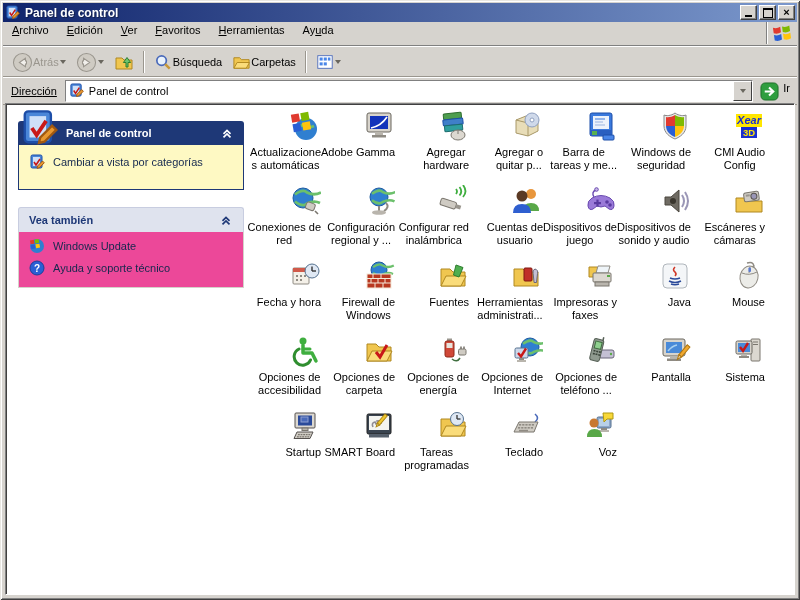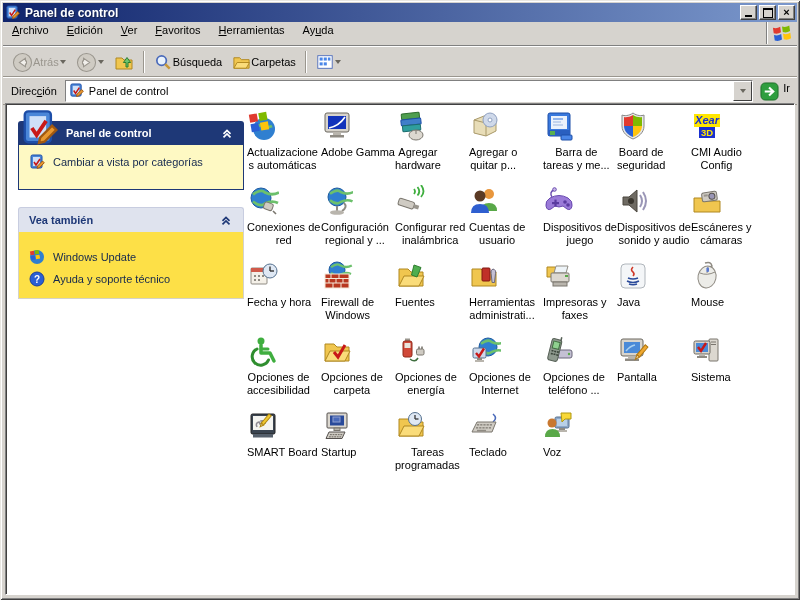--- a/index.html
+++ b/index.html
@@ -42,21 +42,21 @@
     border-bottom:1px solid #fff;box-shadow:0 -1px 0 #9a968e inset;}
   .tool{display:flex;align-items:center;padding:2px 5px;color:#000;cursor:default;justify-content:space-between;}
   .tool.disabled{color:#9a968e;}
   .caret{width:0;height:0;border-left:3px solid transparent;border-right:3px solid transparent;
     border-top:4px solid #6a675f;margin-left:1px;}
   .sep{width:1px;height:22px;background:#9a968e;border-right:1px solid #fff;margin:0 4px;}
 
   
   .addressbar{height:26px;display:flex;align-items:center;padding:0 4px;gap:4px;
     border-bottom:1px solid #9a968e;}
-  .addr-label{padding:0 4px;color:#000;}
+  .addr-label{padding:0 4px;color:#000;text-decoration:underline;}
   .addr-box{flex:1;height:20px;background:#fff;border:1px solid;
     border-color:#808080 #fff #fff #808080;box-shadow:inset 1px 1px #404040 inset;
     display:flex;align-items:center;padding-left:3px;}
   .addr-box .aicon{width:16px;height:16px;margin-right:4px;}
   .addr-text{flex:1;color:#000;}
   .addr-drop{width:17px;height:18px;background:#d6d3ce;border:1px solid;
     border-color:#fff #404040 #404040 #fff;display:flex;align-items:center;justify-content:center;}
   .go-btn{display:flex;gap:4px;padding:0 3px;}
   .go-btn .gicon{width:19px;height:19px;}
 
@@ -71,28 +71,28 @@
   .wvbox .hdr{height:24px;display:flex;align-items:center;padding:0 10px;
     border-radius:3px 3px 0 0;font-weight:bold;}
   .wvbox .hdr .hdr-label{flex:1;}
   .wvbox .chev{width:14px;height:14px;display:flex;align-items:center;justify-content:center;}
   .box-main .hdr{background:var(--header-navy,#1e3877);color:#fff;padding-left:48px;}
   .box-main .body{border:1px solid var(--header-navy,#1e3877);border-top:none;background:#fef9c3;
     padding:6px 8px 16px;}
   .box-main .bigicon{position:absolute;left:2px;top:-12px;width:38px;height:38px;}
   .box-see .hdr{background:#dfe3ee;color:var(--header-navy,#1e3877);
     border:1px solid #c8cde0;border-bottom:none;}
-  .box-see .body{border:1px solid #d4d2ca;border-top:none;background:#fde047;padding:14px 8px 8px;}
+  .box-see .body{border:1px solid #d4d2ca;border-top:none;background:#ec4899;padding:3px 8px 8px;}
   .task-item{display:flex;align-items:center;gap:8px;padding:3px 2px;color:#14284e;cursor:pointer;}
   .task-item .ticon{width:16px;height:16px;flex:0 0 auto;}
 
   
   .icon-grid{position:absolute;left:241px;top:3px;width:524px;
     display:flex;flex-wrap:wrap;}
-  .cell{width:74px;height:75px;display:flex;flex-direction:column;align-items:flex-start;
+  .cell{width:74px;height:75px;display:flex;flex-direction:column;align-items:flex-end;
     cursor:pointer;}
   .cell .ic{width:32px;height:32px;margin-top:3px;}
   .cell .lbl{margin-top:4px;text-align:center;line-height:12.5px;color:#000;white-space:nowrap;}
 </style>
 </head>
 <body>
 
 <div class="window">
 
   <div class="titlebar">
@@ -391,21 +391,21 @@
           <div class="ic">
             <svg width="32" height="32" viewBox="0 0 32 32">
               <path d="M16 3 C20 6 25 6 27 5 V16 C27 23 21 27 16 29 C11 27 5 23 5 16 V5 C7 6 12 6 16 3 Z" fill="#e8e8e8" stroke="#888"></path>
               <path d="M16 5 C13 7 9 7.5 7 7 V16 H16 Z" fill="#e23a2f"></path>
               <path d="M16 5 C19 7 23 7.5 25 7 V16 H16 Z" fill="#7fba00"></path>
               <path d="M7 16 C7 21 11 25 16 27 V16 Z" fill="#2a5fd4"></path>
               <path d="M25 16 C25 21 21 25 16 27 V16 Z" fill="#ffc40d"></path>
             </svg>
           </div>
           <div class="lbl">
-            <div>Board de</div>
+            <div>Windows de</div>
             <div>seguridad</div>
           </div>
         </div>
         <div class="cell">
           <div class="ic">
             <svg width="32" height="32" viewBox="0 0 32 32">
               <rect x="3" y="4" width="26" height="13" fill="#ffe600"></rect>
               <text x="16" y="14" font-size="11" font-style="italic" font-weight="bold" fill="#1a2fd0" text-anchor="middle" font-family="Liberation Sans,sans-serif">Xear</text>
               <rect x="8" y="17" width="16" height="11" fill="#1a2fd0"></rect>
               <text x="16" y="26" font-size="9.5" font-weight="bold" fill="#ffe600" text-anchor="middle" font-family="Liberation Sans,sans-serif">3D</text>
@@ -748,37 +748,20 @@
               <line x1="20" y1="9.5" x2="25" y2="9.5" stroke="#7a766e"></line>
               <rect x="3" y="6" width="16" height="13" rx="1.5" fill="#d8d4cc" stroke="#6a675f"></rect>
               <rect x="5" y="8" width="12" height="9" fill="#4a8ad8"></rect>
               <path d="M7 12 l3 4 5-8" stroke="#c81818" stroke-width="2.4" fill="none"></path>
               <rect x="8" y="19" width="6" height="2" fill="#b9b5ad"></rect>
               <rect x="6" y="21" width="10" height="2" fill="#8f8b83"></rect>
             </svg>
           </div>
           <div class="lbl">
             <div>Sistema</div>
-          </div>
-        </div>
-        <div class="cell">
-          <div class="ic">
-            <svg width="32" height="32" viewBox="0 0 32 32">
-              <rect x="4" y="4" width="24" height="20" rx="1.5" fill="#3a4450" stroke="#222"></rect>
-              <rect x="6" y="6" width="20" height="14" fill="#f4f4f0"></rect>
-              <path d="M10 17 q-2-4 2-5 l1 2 2-1 -1-2 q4-1 4 3" stroke="#8f8b93" stroke-width="1.6" fill="none"></path>
-              <g transform="rotate(40 18 11)">
-                <rect x="16.5" y="3" width="3" height="12" fill="#f0c830" stroke="#b08810"></rect>
-                <path d="M16.5 15 l1.5 3.5 1.5-3.5z" fill="#f8e8b8" stroke="#b08810"></path>
-              </g>
-              <rect x="6" y="24" width="20" height="3.5" fill="#555f6b"></rect>
-            </svg>
-          </div>
-          <div class="lbl">
-            <div>SMART Board</div>
           </div>
         </div>
         <div class="cell">
           <div class="ic">
             <svg width="32" height="32" viewBox="0 0 32 32">
               <rect x="6" y="3" width="20" height="15" rx="1" fill="#dcd8d0" stroke="#55514e"></rect>
               <rect x="9" y="5.5" width="14" height="10" fill="#2a4a9a"></rect>
               <rect x="12" y="7" width="7" height="5" fill="#4a6aba" stroke="#8fa0d0"></rect>
               <rect x="13" y="18" width="6" height="2.5" fill="#b9b5ad" stroke="#7a766e"></rect>
               <path d="M8 22 h16 l-3 6.5 H5 z" fill="#cfcbc3" stroke="#55514e"></path>
@@ -796,20 +779,37 @@
               </g>
             </svg>
           </div>
           <div class="lbl">
             <div>Startup</div>
           </div>
         </div>
         <div class="cell">
           <div class="ic">
             <svg width="32" height="32" viewBox="0 0 32 32">
+              <rect x="4" y="4" width="24" height="20" rx="1.5" fill="#3a4450" stroke="#222"></rect>
+              <rect x="6" y="6" width="20" height="14" fill="#f4f4f0"></rect>
+              <path d="M10 17 q-2-4 2-5 l1 2 2-1 -1-2 q4-1 4 3" stroke="#8f8b93" stroke-width="1.6" fill="none"></path>
+              <g transform="rotate(40 18 11)">
+                <rect x="16.5" y="3" width="3" height="12" fill="#f0c830" stroke="#b08810"></rect>
+                <path d="M16.5 15 l1.5 3.5 1.5-3.5z" fill="#f8e8b8" stroke="#b08810"></path>
+              </g>
+              <rect x="6" y="24" width="20" height="3.5" fill="#555f6b"></rect>
+            </svg>
+          </div>
+          <div class="lbl">
+            <div>SMART Board</div>
+          </div>
+        </div>
+        <div class="cell">
+          <div class="ic">
+            <svg width="32" height="32" viewBox="0 0 32 32">
               <path d="M4 26 V9 h9 l3 3 h12 v14 z" fill="#f0c64f" stroke="#b08820"></path>
  <path d="M4 26 l5-10 h20 l-5 10 z" fill="#fadc7a" stroke="#b08820"></path>
               <circle cx="20" cy="9" r="6.5" fill="#dfe8f4" stroke="#55718f"></circle>
               <line x1="20" y1="9" x2="20" y2="5" stroke="#333" stroke-width="1.3"></line>
               <line x1="20" y1="9" x2="23.5" y2="9" stroke="#333" stroke-width="1.3"></line>
             </svg>
           </div>
           <div class="lbl">
             <div>Tareas</div>
             <div>programadas</div>

